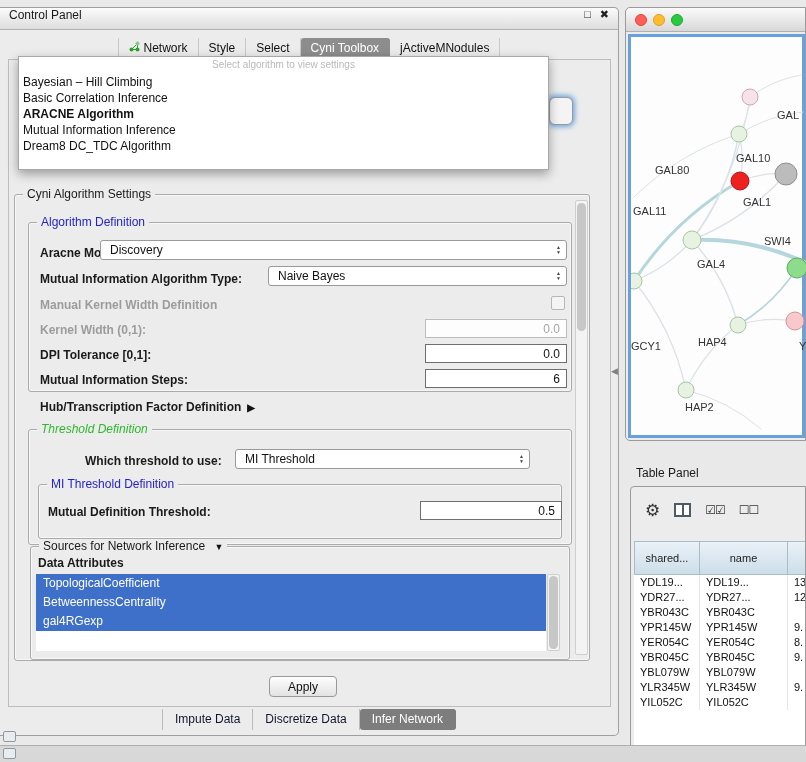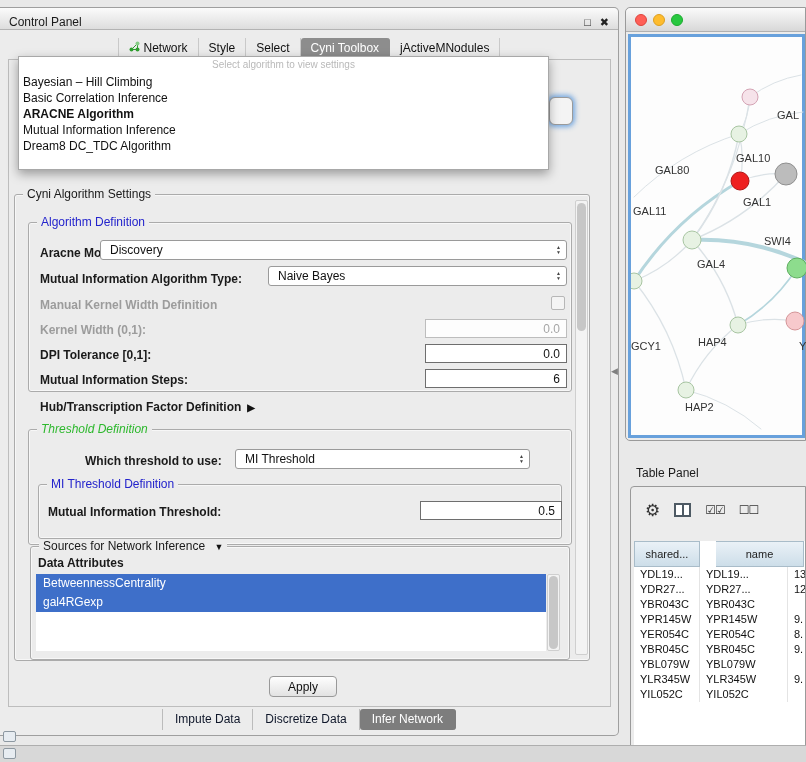--- a/index.html
+++ b/index.html
@@ -4,21 +4,21 @@
 <style>
   * { margin:0; padding:0; box-sizing:border-box; }
   html,body { width:806px; height:762px; overflow:hidden; background:#e9e9e9;
     font-family:"Liberation Sans", sans-serif; position:relative; }
 
   
   #control-panel { position:absolute; left:0; top:7px; width:619px; height:729px;
     background:#ececec; border:1px solid #9f9f9f; border-left:none; border-radius:0 5px 5px 0; }
   #cp-titlebar { position:absolute; left:0; top:0; right:0; height:22px;
     background:linear-gradient(#fbfbfb,#dddddd); border-bottom:1px solid #b3b3b3;
-    border-radius:0 5px 0 0; display:flex; align-items:flex-end; padding:0 9px; }
+    border-radius:0 5px 0 0; display:flex; align-items:flex-start; padding:0 9px; }
   #cp-title { font-size:12px; color:#1a1a1a; }
   #cp-buttons { margin-left:auto; display:flex; gap:9px; font-size:11px; color:#222; }
   #cp-buttons span { cursor:default; }
 
   #cp-tabs { position:absolute; left:9px; top:28px; right:9px; height:23px;
     display:flex; justify-content:center; align-items:flex-end; }
   .cp-tab { font-size:12px; color:#111; padding:3px 10px 4px; height:21px;
     display:flex; align-items:center; gap:4px; border-right:1px solid #c9c9c9; }
   .cp-tab:first-child { border-left:1px solid #c9c9c9; }
   .cp-tab.selected { background:#8d8d8d; color:#fff; border-radius:3px 3px 0 0; border-color:#8d8d8d; }
@@ -102,21 +102,21 @@
   #table-panel-label { position:absolute; left:636px; top:466px; font-size:12px; color:#1a1a1a; }
   #table-window { position:absolute; left:630px; top:486px; width:176px; height:276px;
     background:#ececec; border:1px solid #9a9a9a; border-radius:4px 0 0 4px; }
   #table-toolbar { position:absolute; left:0; top:6px; right:0; height:34px;
     display:flex; align-items:center; gap:14px; padding-left:14px; color:#333; }
   #gear-icon { font-size:17px; }
   #col-icon { width:17px; height:14px; border:2px solid #4e5a64; background:#fff; position:relative; }
   #col-icon::after { content:""; position:absolute; left:6px; top:0; bottom:0; width:2px; background:#4e5a64; }
   .check-pair { font-size:12px; letter-spacing:-1px; color:#333; }
   #table-area { position:absolute; left:3px; top:54px; right:0; bottom:4px; background:#fff; overflow:hidden; }
-  #table-head { display:flex; height:26px;gap:16px; }
+  #table-head { display:flex; height:34px; }
   .t-hcell { background:linear-gradient(#eaf1f7,#cddee9); border:1px solid #a9bcc9; border-left:none;
     font-size:11px; color:#222; display:flex; align-items:center; justify-content:center; flex:none; }
   .t-hcell:first-child { border-left:1px solid #a9bcc9; }
   .t-row { display:flex; height:15px; }
   .t-cell { font-size:11px; color:#111; line-height:15px; padding-left:6px;
     border-right:1px solid #e4e4e4; flex:none; overflow:hidden; white-space:nowrap; }
   .c0 { width:66px; } .c1 { width:88px; } .c2 { width:60px; }
 
   
   #resize-arrow { position:absolute; left:611px; top:366px; font-size:9px; color:#808080; }
@@ -218,31 +218,32 @@
     <span class="combo-value">MI Threshold</span>
     <span class="combo-arrows">
       <i>▲</i>
       <i>▼</i>
     </span>
   </div>
 
   <div class="group" style="left:38px; top:476px; width:524px; height:55px;">
     <span class="group-title blue">MI Threshold Definition</span>
   </div>
-  <span class="flabel" style="left:48px; top:497px;">Mutual Information Threshold:</span>
+  <span class="flabel" style="left:48px; top:497px;">Mutual Definition Threshold:</span>
   <input class="num-field" style="left: 420px; top: 493px; width: 142px;" readonly="" value="0.5">
 
   <div class="group" style="left:30px; top:538px; width:540px; height:114px;">
     <span class="group-title">
       <span>Sources for Network Inference</span>
       <span class="tri" style="font-size:9px;">▼</span>
     </span>
   </div>
   <span class="flabel" style="left:38px; top:548px;">Data Attributes</span>
   <div id="attr-list">
+      <div class="attr-item">TopologicalCoefficient</div>
       <div class="attr-item">BetweennessCentrality</div>
       <div class="attr-item">gal4RGexp</div>
     </div>
   <div class="sb-track-v" style="left:547px; top:566px; height:77px;">
     <div class="sb-thumb-v" style="top:1px; height:73px;"></div>
   </div>
 
   <div id="apply-btn">
     <span>Apply</span>
   </div>

